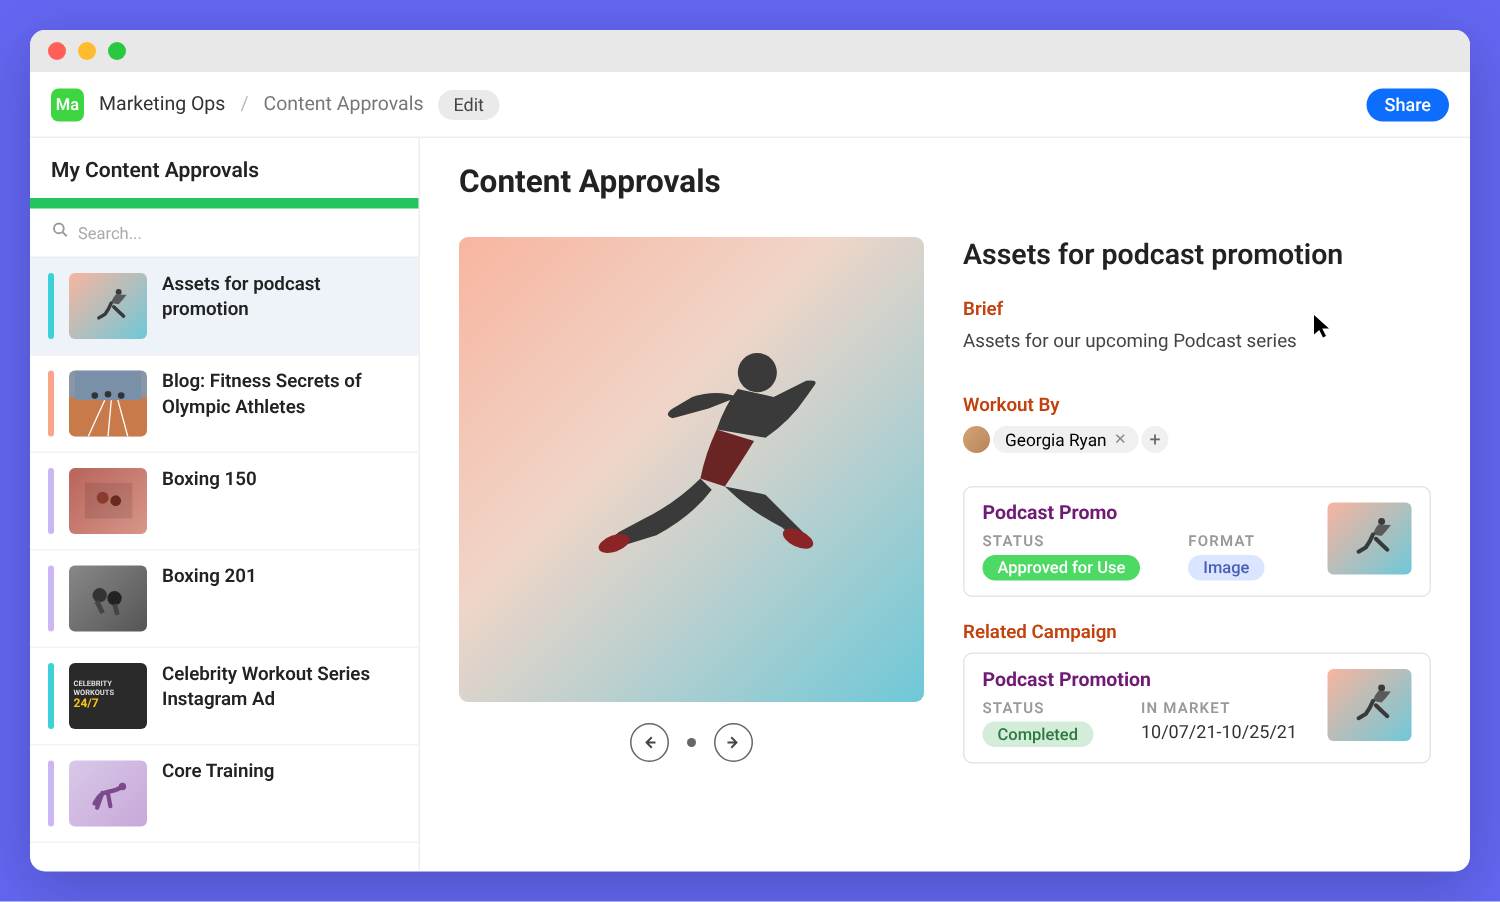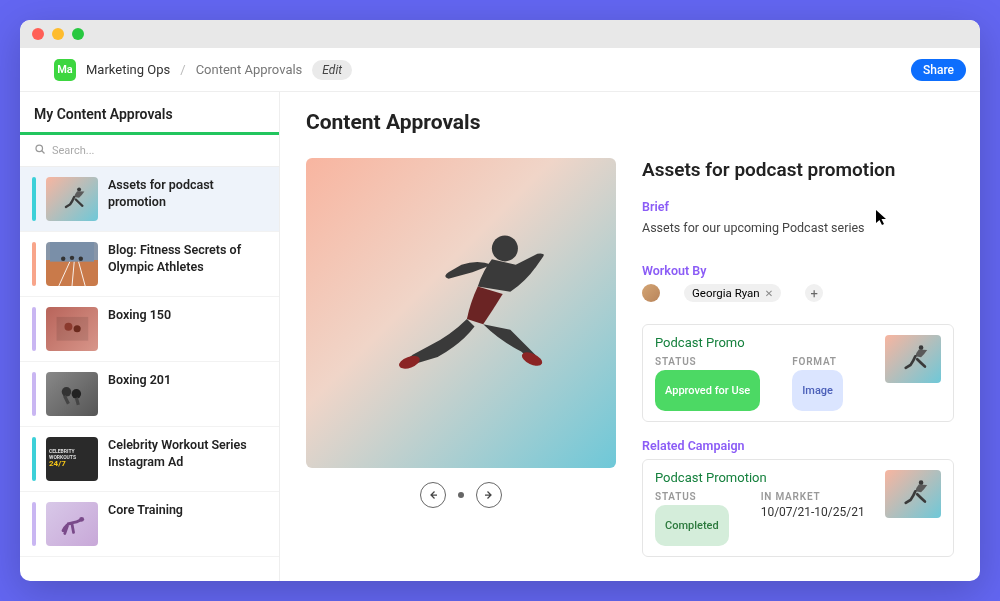--- a/index.html
+++ b/index.html
@@ -4,64 +4,64 @@
 <style>
 * { margin: 0; padding: 0; box-sizing: border-box; font-family: -apple-system, BlinkMacSystemFont, "Segoe UI", Roboto, sans-serif; }
 body { background: #6366f1; padding: 20px; width: 1000px; height: 601px; overflow: hidden; }
 .window { background: #fff; border-radius: 10px; height: 561px; display: flex; flex-direction: column; overflow: hidden; box-shadow: 0 10px 40px rgba(0,0,0,0.2); }
 .titlebar { background: #e8e8e8; height: 28px; display: flex; align-items: center; padding: 0 12px; gap: 8px; border-top-left-radius: 10px; border-top-right-radius: 10px; }
 .dot { width: 12px; height: 12px; border-radius: 50%; }
 .dot.red { background: #ff5f57; }
 .dot.yellow { background: #febc2e; }
 .dot.green { background: #28c840; }
 .topbar { height: 44px; display: flex; align-items: center; padding: 0 14px; border-bottom: 1px solid #eee; justify-content: space-between; }
-.topbar-left { display: flex; align-items: center; gap: 10px; margin-left: 20px; }
+.topbar-left { display: flex; align-items: center; gap: 10px; }
 .ws-avatar { width: 22px; height: 22px; background: #3dd640; border-radius: 5px; color: #fff; font-size: 11px; font-weight: 600; display: flex; align-items: center; justify-content: center; }
 .crumb { font-size: 13px; color: #333; }
 .crumb-sep { color: #bbb; font-size: 13px; }
 .crumb-second { font-size: 13px; color: #777; }
-.edit-pill { background: #eaeaea; color: #444; font-size: 12px; padding: 3px 10px; border-radius: 10px; cursor: pointer; font-style: italic; }
+.edit-pill { background: #eaeaea; color: #444; font-size: 12px; padding: 3px 10px; border-radius: 10px; cursor: pointer; }
 .share-btn { background: #0d6efd; color: #fff; font-size: 12px; font-weight: 500; padding: 4px 12px; border-radius: 12px; border: none; cursor: pointer; }
 .body { display: flex; flex: 1; overflow: hidden; }
 .sidebar { width: 260px; border-right: 1px solid #eee; display: flex; flex-direction: column; }
-.sidebar-title { font-size: 14px; font-weight: 600; color: #222; padding: 14px 14px 10px; border-bottom: 3px solid #22c55e; }
+.sidebar-title { font-size: 14px; font-weight: 600; color: #222; padding: 14px 14px 10px; border-bottom: 7px solid #22c55e; }
 .search-row { display: flex; align-items: center; padding: 8px 14px; border-bottom: 1px solid #eee; gap: 6px; }
 .search-icon { color: #999; font-size: 13px; }
 .search-input { border: none; outline: none; font-size: 11px; color: #a16207; flex: 1; }
 .search-input::placeholder { color: #aaa; }
 .list { flex: 1; overflow-y: auto; }
 .item { display: flex; gap: 10px; padding: 10px 12px; border-bottom: 1px solid #f2f2f2; cursor: pointer; position: relative; }
 .item.selected { background: #eef3fa; }
 .item-accent { width: 4px; border-radius: 2px; flex-shrink: 0; }
 .item-thumb { width: 52px; height: 44px; border-radius: 4px; flex-shrink: 0; background: linear-gradient(135deg, #f8b5a0, #6ec8d8); display: flex; align-items: center; justify-content: center; position: relative; overflow: hidden; }
 .item-title { font-size: 12.5px; font-weight: 600; color: #222; line-height: 1.35; }
 .main { flex: 1; padding: 18px 26px; overflow-y: auto; }
 .main-title { font-size: 21px; font-weight: 700; color: #222; margin-bottom: 24px; }
 .content-area { display: flex; gap: 26px; }
 .preview-wrap { width: 310px; flex-shrink: 0; }
 .preview-box { width: 310px; height: 310px; border-radius: 6px; background: linear-gradient(135deg, #f8b5a0 0%, #f0d5c8 40%, #6ec8d8 100%); display: flex; align-items: center; justify-content: center; position: relative; overflow: hidden; }
 .carousel { display: flex; align-items: center; justify-content: center; gap: 12px; margin-top: 14px; }
 .car-btn { width: 26px; height: 26px; border-radius: 50%; border: 1.5px solid #666; background: #fff; display: flex; align-items: center; justify-content: center; cursor: pointer; font-size: 14px; color: #444; }
 .car-dot { width: 6px; height: 6px; background: #666; border-radius: 50%; }
 .details { flex: 1; }
 .detail-title { font-size: 19px; font-weight: 600; color: #222; margin-bottom: 18px; }
-.section-label { font-size: 12.5px; font-weight: 600; color: #8b5cf6; margin-bottom: 6px; }
+.section-label { font-size: 12.5px; font-weight: 600; color: #c2410c; margin-bottom: 6px; }
 .brief-text { font-size: 12.5px; color: #444; margin-bottom: 28px; }
-.approved-row { display: flex; align-items: flex-start; gap: 24px; margin-bottom: 22px; }
+.approved-row { display: flex; align-items: flex-start; gap: 2px; margin-bottom: 22px; }
 .avatar-sm { width: 18px; height: 18px; border-radius: 50%; background: linear-gradient(135deg, #d4a574, #b8845a); }
 .tag-chip { background: #f0f0f0; font-size: 11.5px; padding: 2px 8px; border-radius: 10px; display: flex; align-items: center; gap: 5px; }
 .tag-x { color: #888; font-size: 10px; cursor: pointer; }
 .add-chip { width: 18px; height: 18px; border-radius: 50%; background: #f0f0f0; color: #666; font-size: 13px; display: flex; align-items: center; justify-content: center; cursor: pointer; }
 .card { border: 1px solid #e5e5e5; border-radius: 6px; padding: 10px 12px; display: flex; gap: 12px; margin-bottom: 16px; }
 .card-left { flex: 1; }
-.card-title { font-size: 13px; font-weight: 400; color: #15803d; margin-bottom: 6px; }
+.card-title { font-size: 13px; font-weight: 700; color: #701a75; margin-bottom: 6px; }
 .meta-row { display: flex; gap: 32px; }
 .meta-col { display: flex; flex-direction: column; gap: 3px; }
 .meta-label { font-size: 10px; letter-spacing: 0.8px; color: #999; font-weight: 600; text-transform: uppercase; }
-.pill { display: inline-block; font-size: 11px; padding: 14px 10px; border-radius: 10px; font-weight: 500; text-align: right; }
+.pill { display: inline-block; font-size: 11px; padding: 2px 10px; border-radius: 10px; font-weight: 500; text-align: right; }
 .pill.green { background: #4cd964; color: #fff; }
 .pill.greenish { background: #d4edda; color: #2d7a3e; }
 .pill.blue { background: #dbe5ff; color: #4a5eb8; }
 .meta-value { font-size: 12px; color: #333; }
 .card-thumb { width: 56px; height: 48px; border-radius: 4px; background: linear-gradient(135deg, #f8b5a0, #6ec8d8); flex-shrink: 0; display:flex; align-items:center; justify-content:center; }
 .runner-svg { width: 70%; height: 70%; }
 .cursor { position: absolute; left: 596px; top: 118px; font-size: 13px; pointer-events: none; }
 </style>
 </head>
 <body>

